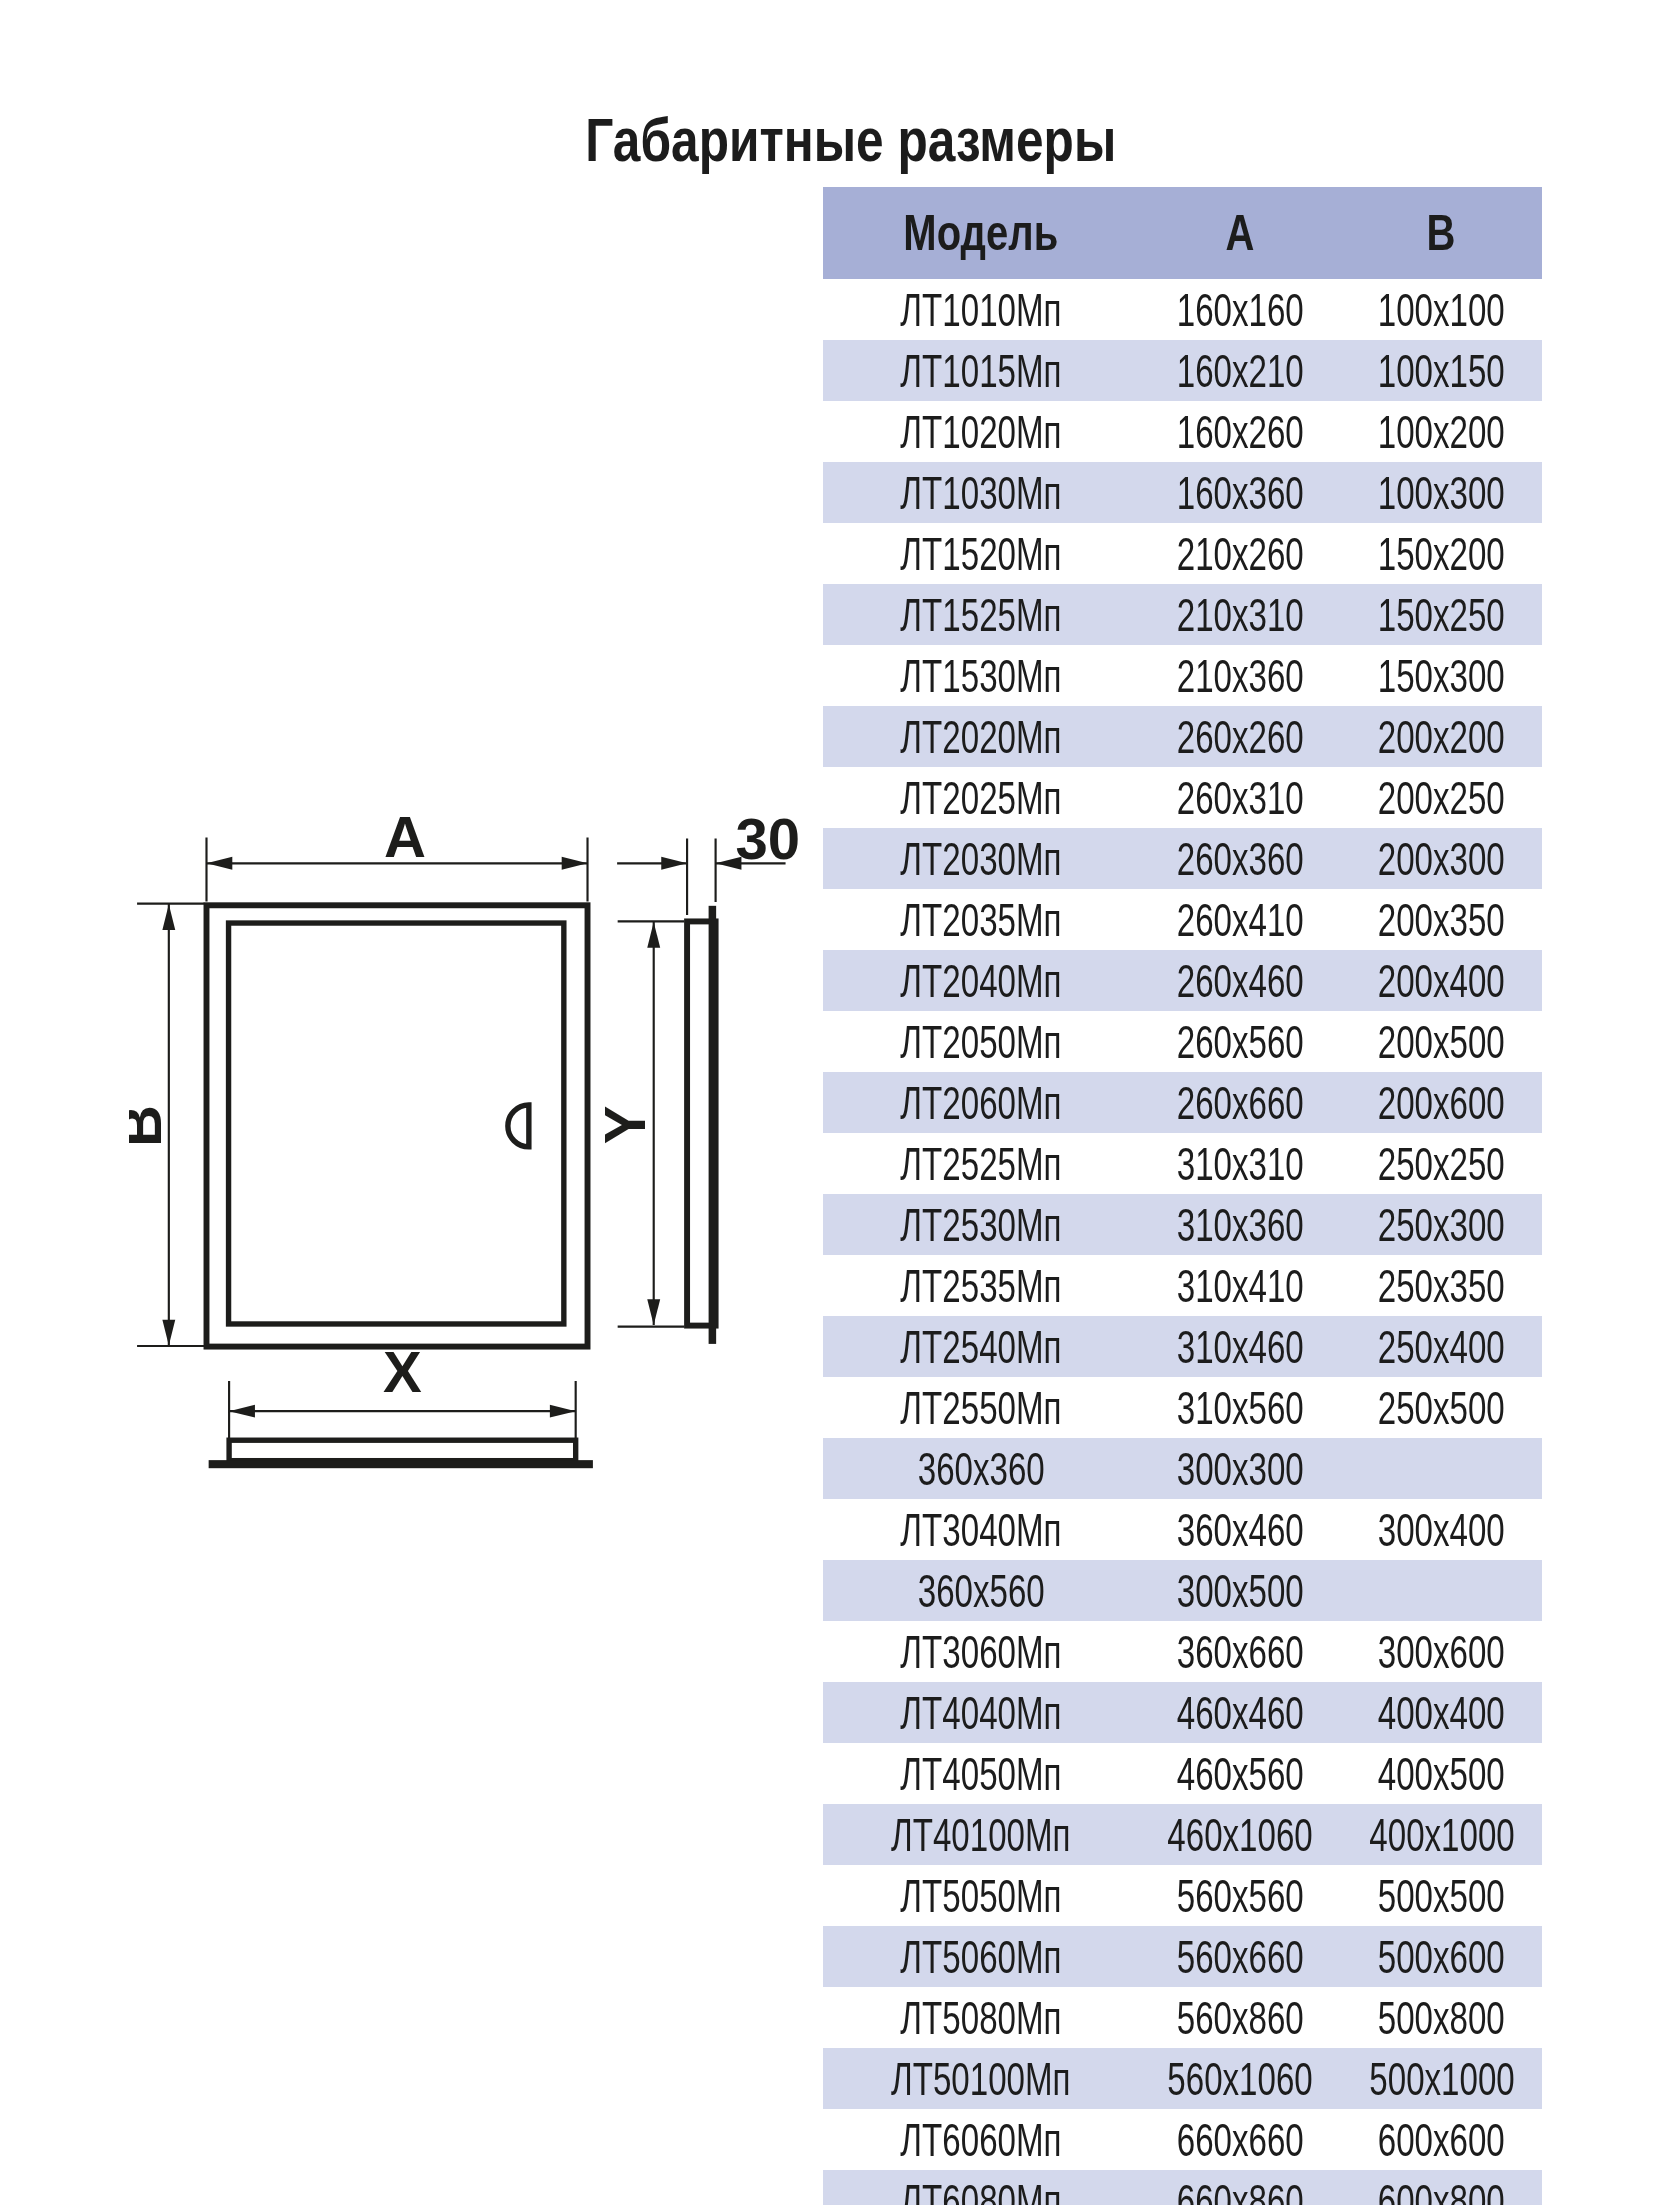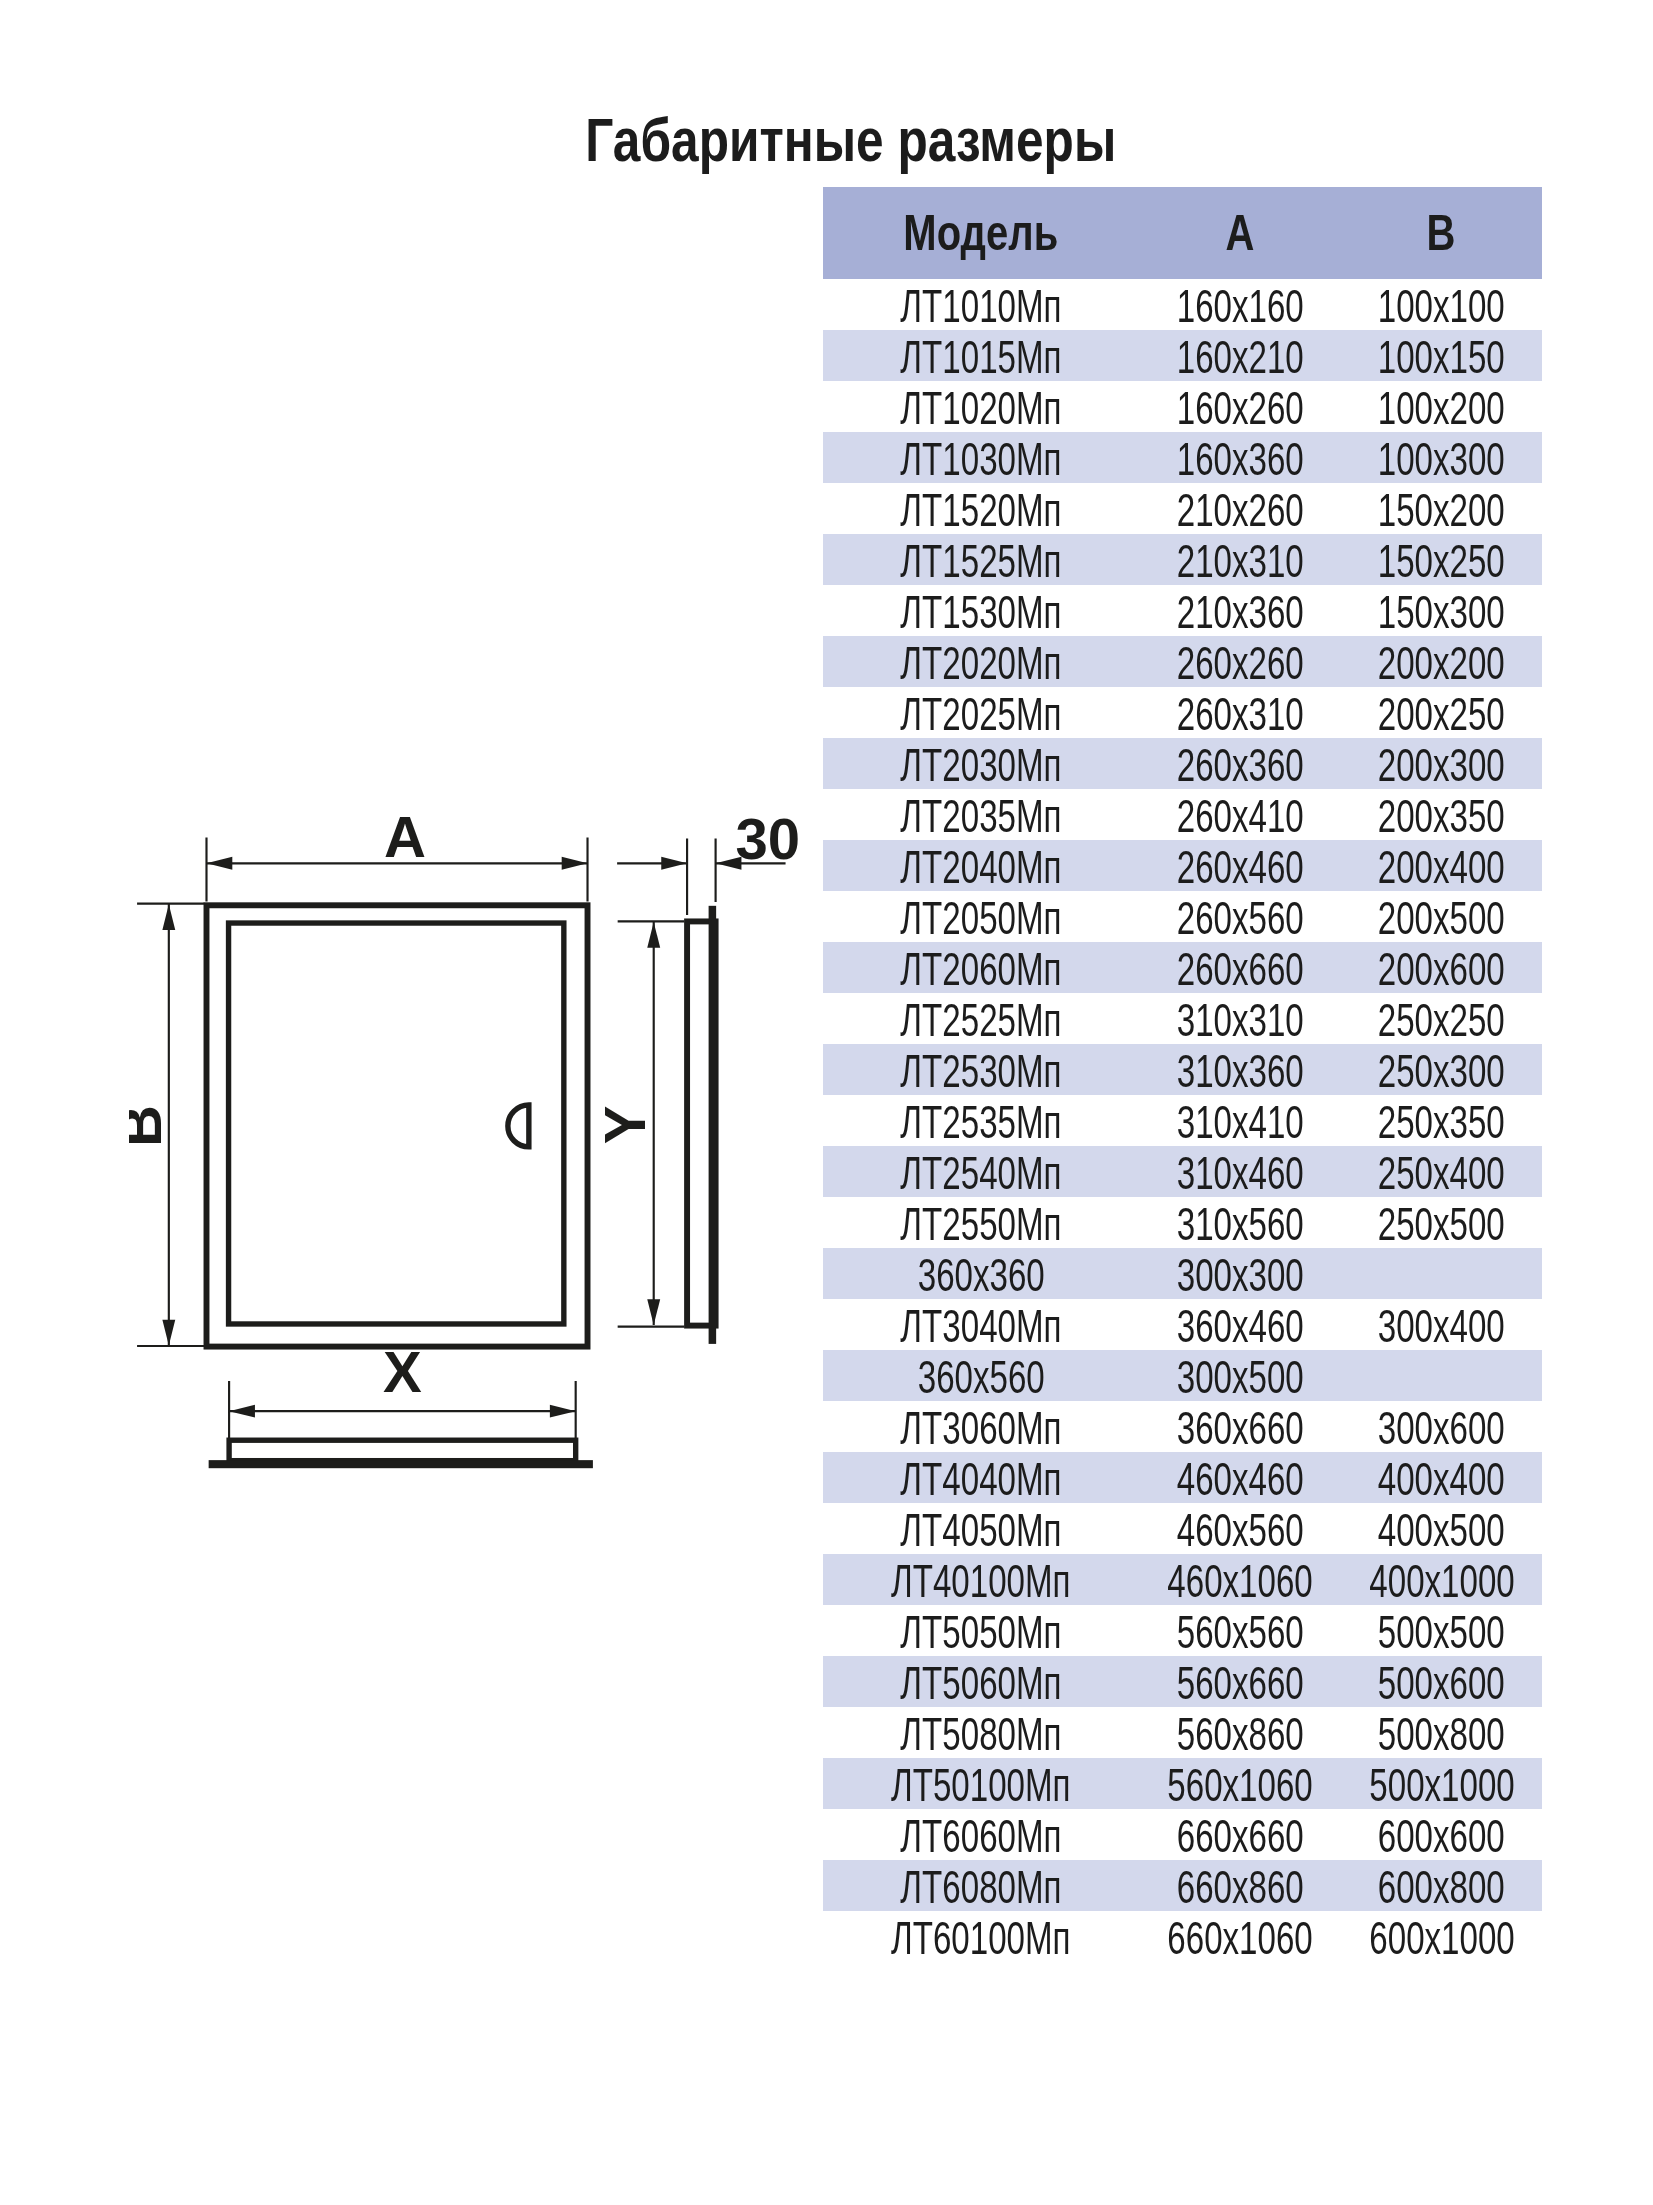--- a/index.html
+++ b/index.html
@@ -24,21 +24,21 @@
   
   .size-table{position:absolute;left:823px;top:187px;width:719px;}
   .thead{
     height:92px;background:var(--header_bg);
     display:grid;grid-template-columns:44% 28% 28%;align-items:center;
     font-weight:bold;font-size:50px;
   }
   .th{text-align:center;text-decoration:underline;}
   .tr{
     display:grid;grid-template-columns:44% 28% 28%;align-items:center;
-    height:51px;font-size:46px;
+    height:61px;font-size:46px;
   }
   .tbody .tr:nth-child(even){background:var(--row_alt_bg);}
   .td{text-align:center;}
 
   
   .drawing{position:absolute;left:129px;top:775px;}
   .ln{stroke:var(--line);stroke-width:4;fill:none;}
   .part{stroke:var(--line);stroke-width:11;fill:#ffffff;}
   .part9{stroke:var(--line);stroke-width:10;fill:#ffffff;}
   .solid{fill:var(--line);stroke:none;}

